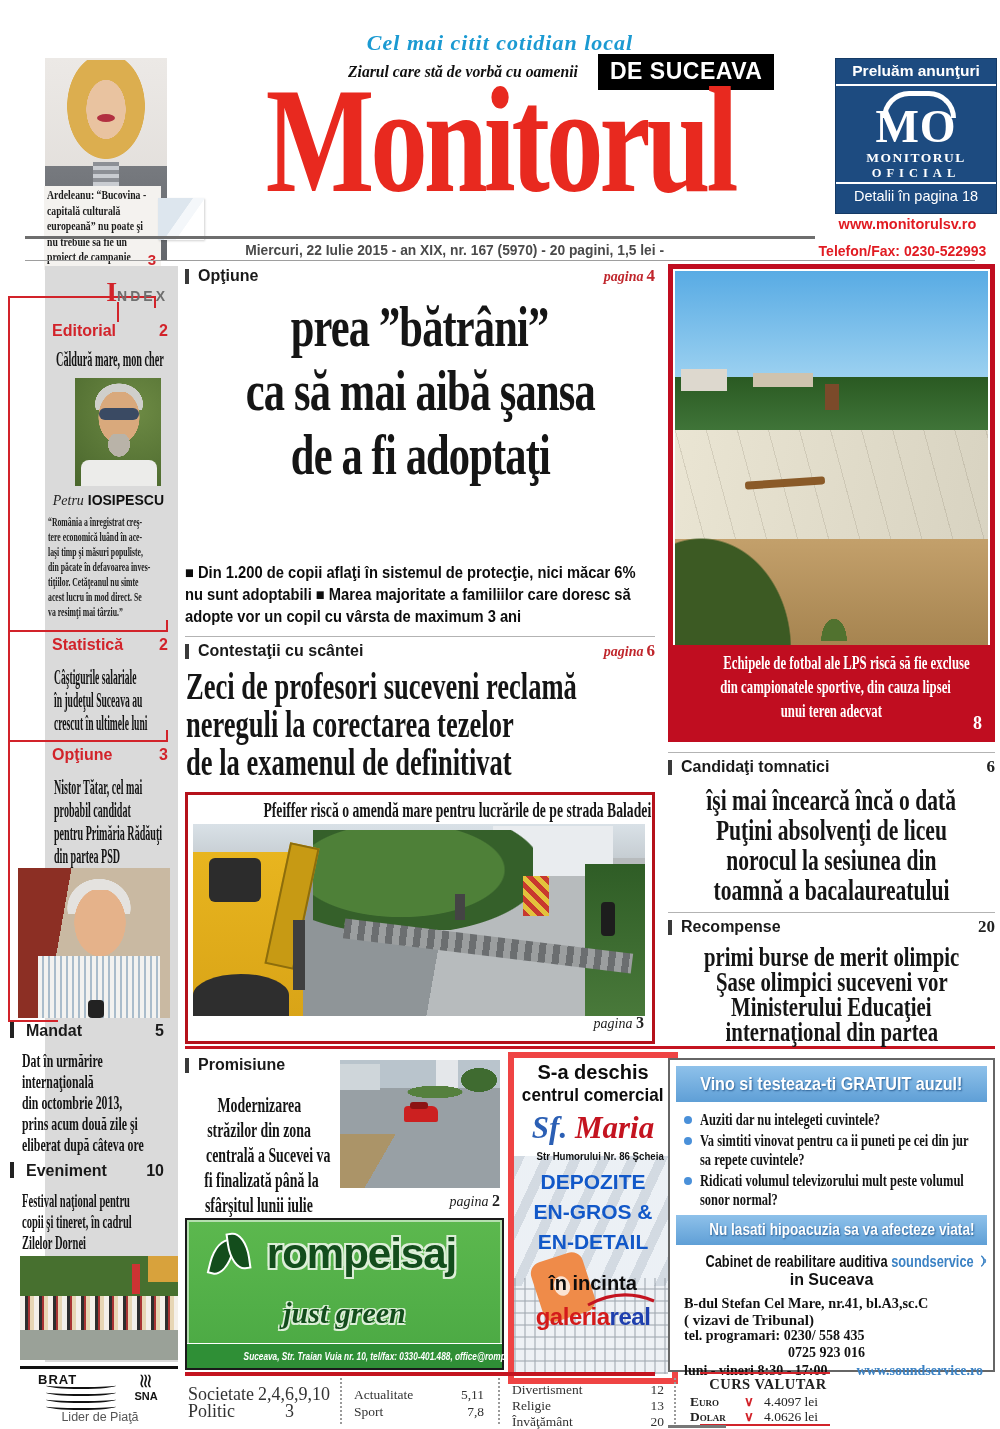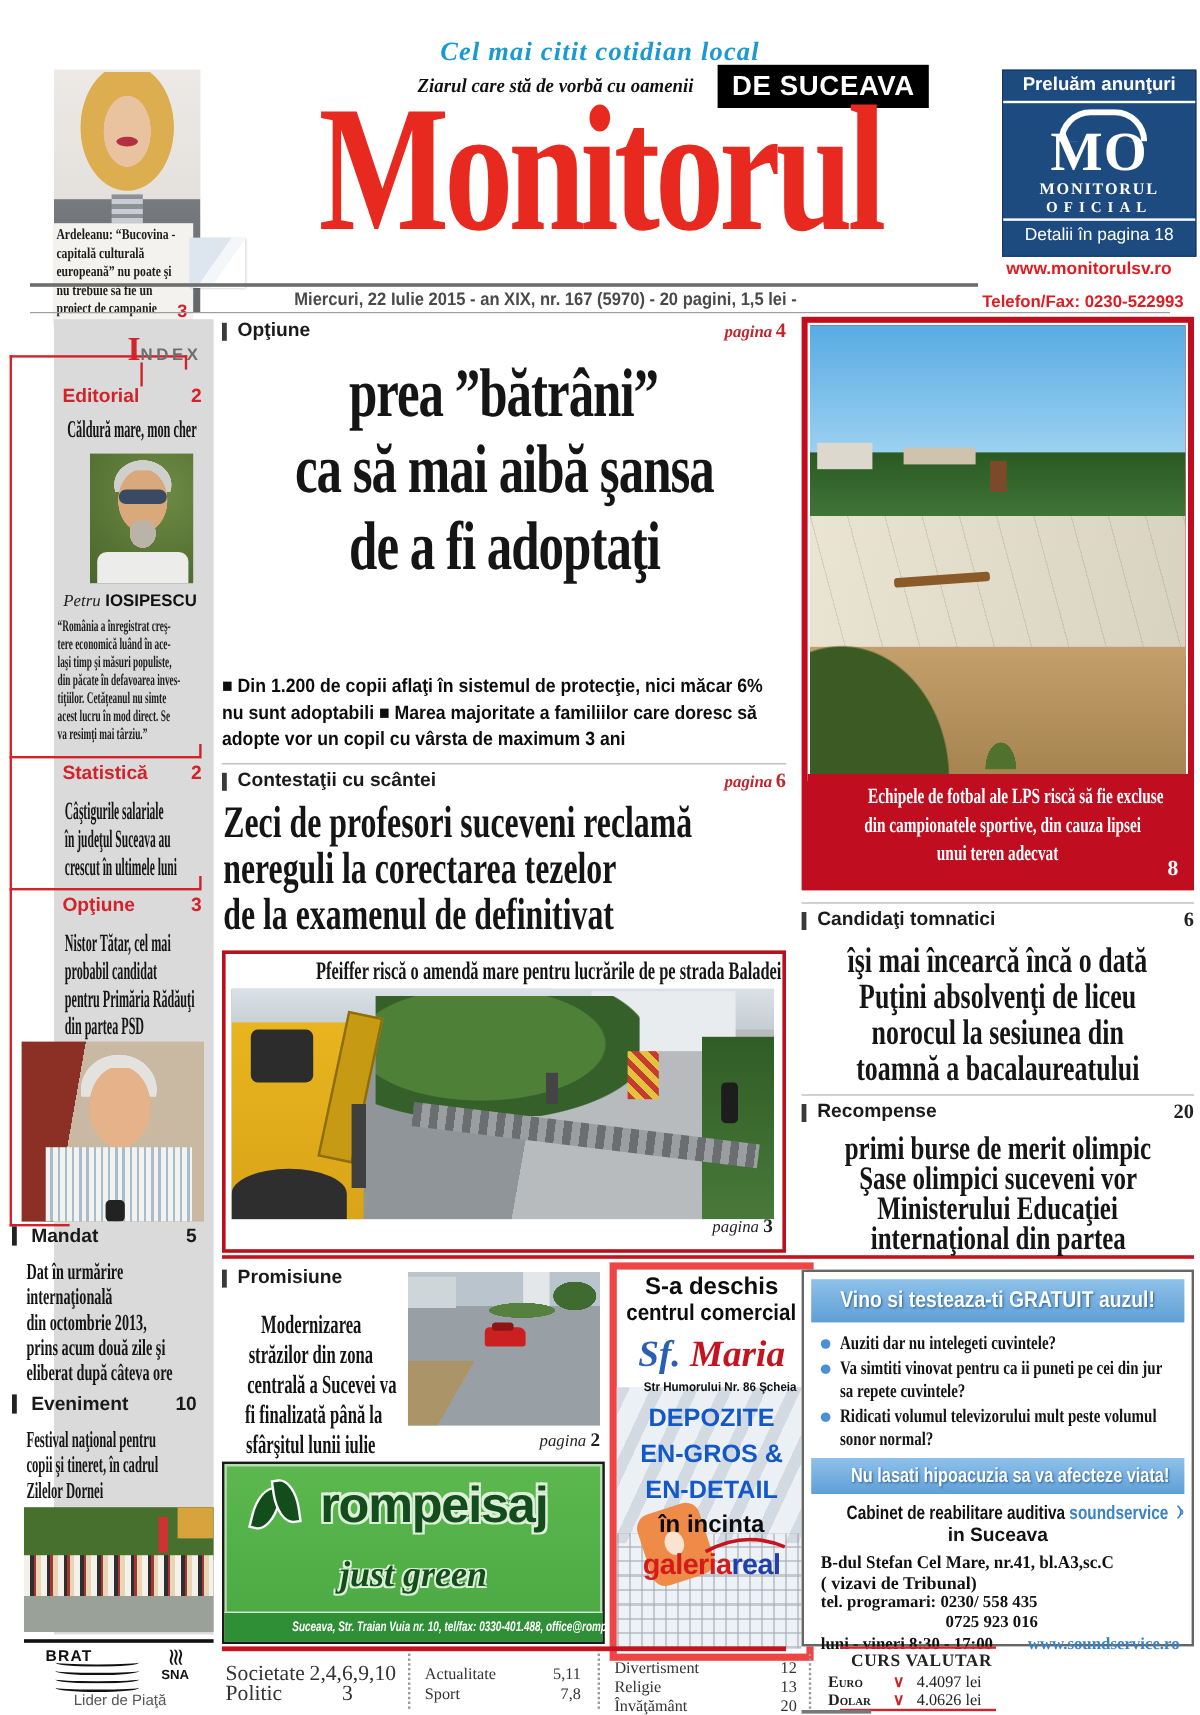--- a/index.html
+++ b/index.html
@@ -301,21 +301,21 @@
     <div class="ctr b" style="position:relative;z-index:2;font-size:20px;margin-top:3px;color:#0d0d0d;">S-a deschis</div>
     <div class="ctr b" style="position:relative;z-index:2;font-size:19px;color:#0d0d0d;"><span class="sc" style="--sx:.9">centrul comercial</span></div>
     <div class="ctr serif b i" style="position:relative;z-index:2;font-size:31px;margin-top:4px;">
       <span style="color:#2b5fb4;">Sf.</span>
       <span style="color:#c41420;">Maria</span>
     </div>
     <div class="rt b" style="position:relative;z-index:2;font-size:10.5px;margin:4px 3px 0 0;color:#111;"><span class="sc" style="--sx:.92">Str Humorului Nr. 86 Şcheia</span></div>
     <div class="ctr b" style="position:relative;z-index:2;font-size:21px;color:#1258c8;margin-top:8px;">DEPOZITE</div>
     <div class="ctr b" style="position:relative;z-index:2;font-size:21px;color:#1258c8;margin-top:6px;">EN-GROS &amp;</div>
     <div class="ctr b" style="position:relative;z-index:2;font-size:21px;color:#1258c8;margin-top:6px;">EN-DETAIL</div>
-    <div class="ctr b" style="position:relative;z-index:2;font-size:20px;color:#0d0d0d;margin-top:6px;">în incinta</div>
+    <div class="ctr b" style="position:relative;z-index:2;font-size:20px;color:#0d0d0d;margin-top:18px;">în incinta</div>
     <div class="ctr b" style="position:relative;z-index:2;font-size:24px;letter-spacing:-.5px;margin-top:8px;">
       <svg width="70" height="14" style="position:absolute;left:72px;top:-10px;" viewBox="0 0 70 14">
           <path d="M2 12 Q35 -6 68 8" stroke="#c41420" fill="none" stroke-width="3"></path>
         </svg>
       <span style="color:#d41a1a;">galeria</span><span style="color:#1f3fae;">real</span>
     </div>
   </div>
 
   <div class="abs" style="left:668px;top:264px;width:327px;height:478px;background:#c00d20;">
     <div class="photo" style="left:5px;top:5px;width:313px;height:378px;border:2px solid #fff;">

